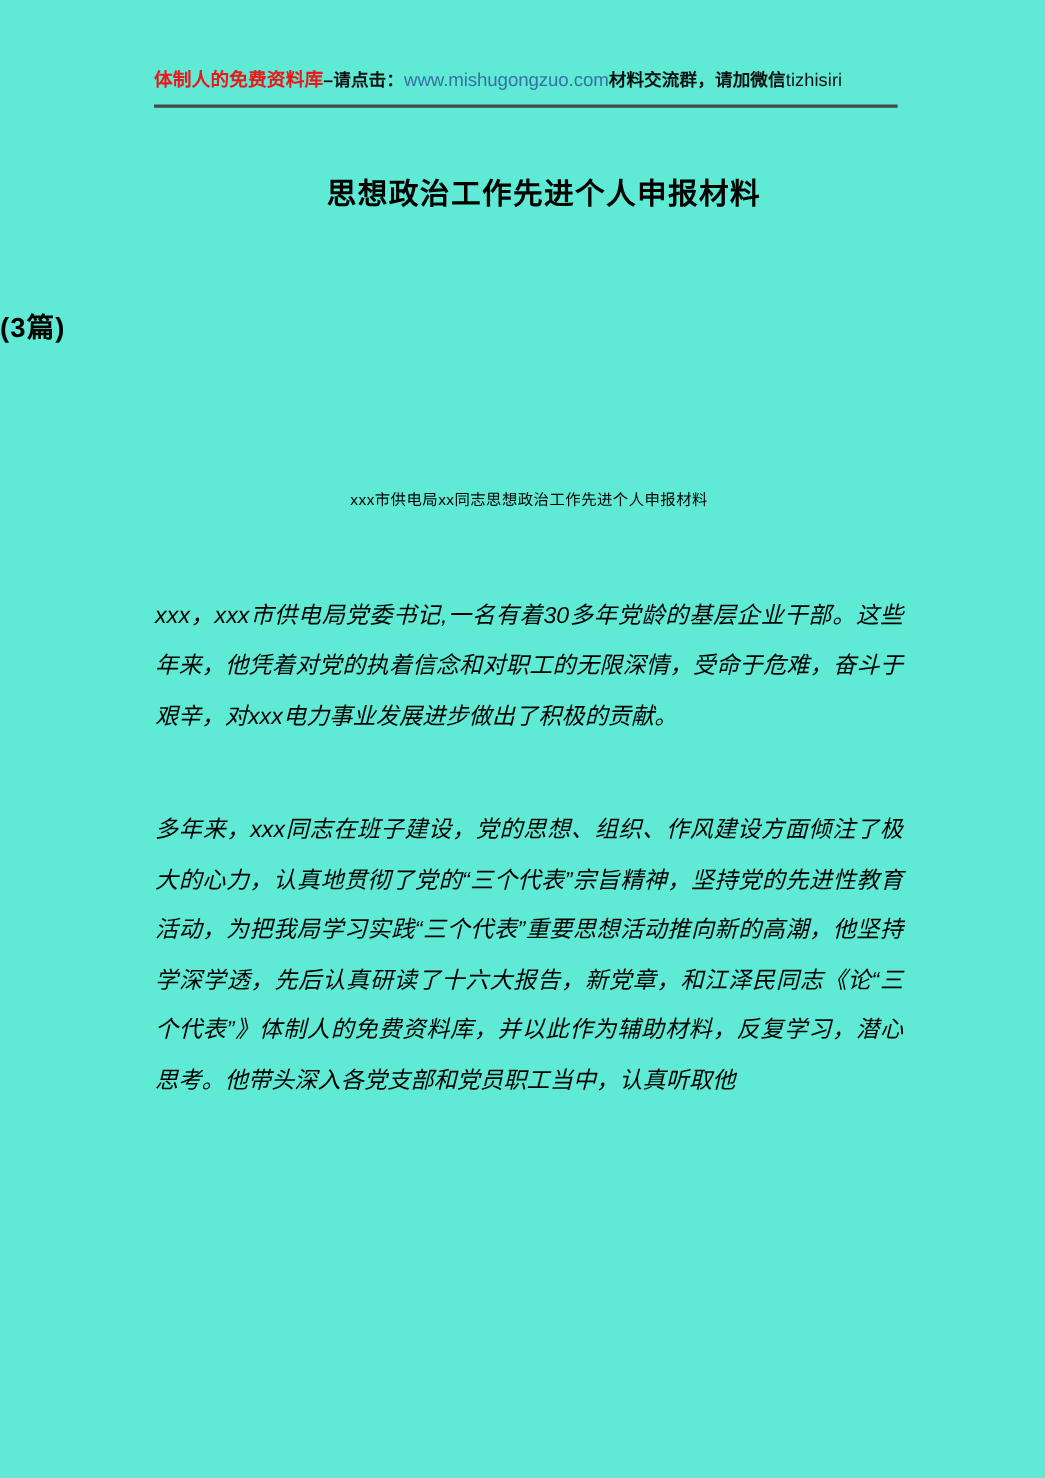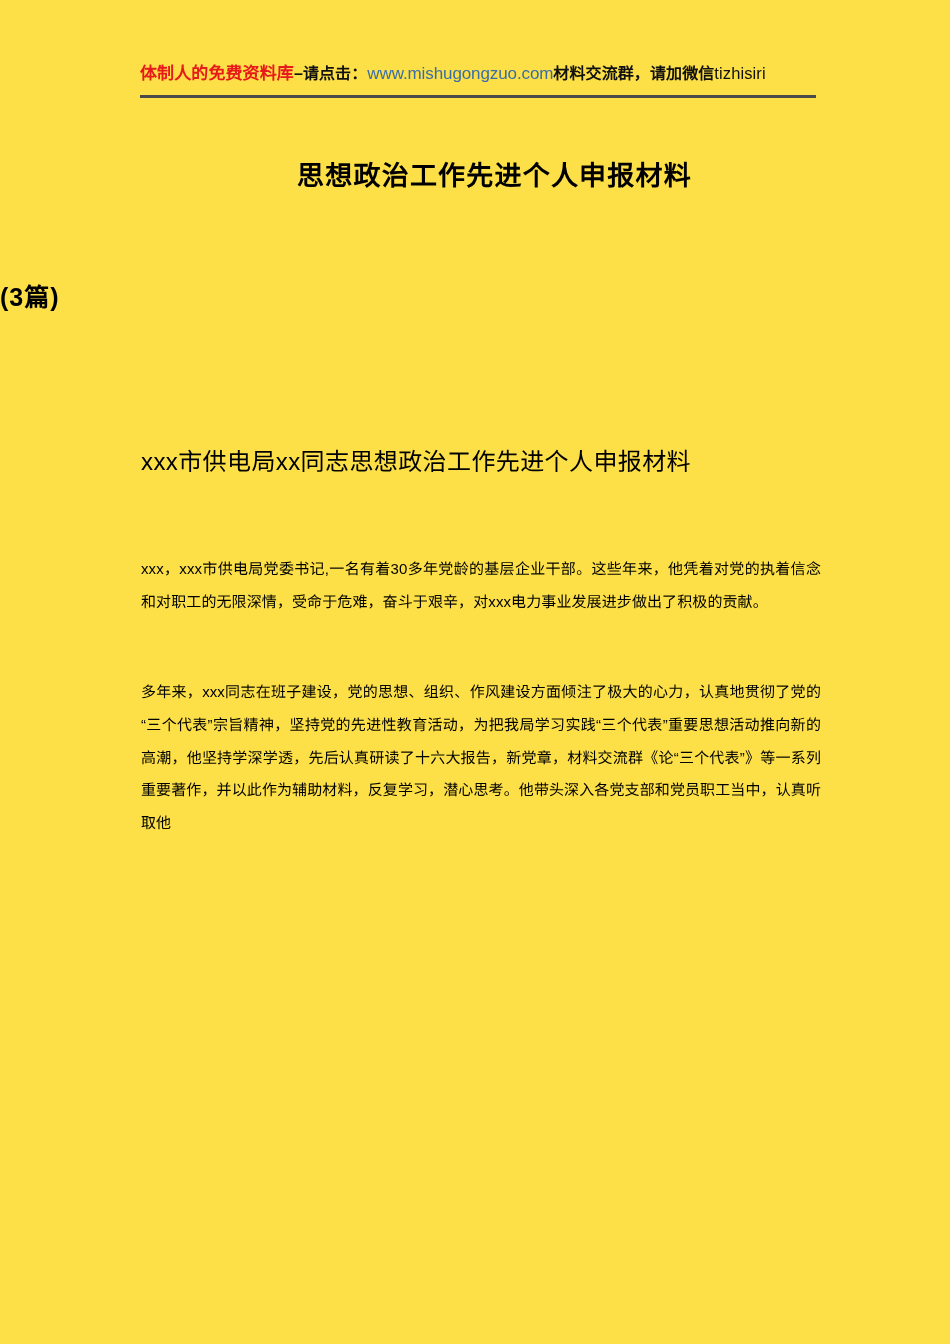--- a/index.html
+++ b/index.html
@@ -9,21 +9,21 @@
     background: #ffffff;
   }
   body {
     font-family: "Liberation Sans", "DejaVu Sans", sans-serif;
     color: #000000;
   }
   .page {
     position: relative;
     width: 950px;
     height: 1344px;
-    background: #fde047;
+    background: #5eead4;
     overflow: hidden;
     box-sizing: border-box;
   }
 
   
   .promo-header {
     position: absolute;
     left: 140px;
     top: 62px;
     width: 676px;
@@ -98,34 +98,36 @@
     top: 443px;
     width: 680px;
   }
   .section-label {
     font-size: 21px;
     line-height: 1.55;
     color: #000;
     margin: 0 0 12px 0;
   }
   .section-heading {
-    font-size: 24px;
+    font-size: 14px;
     line-height: 1.6;
     color: #000;
     margin: 0;
     letter-spacing: 0.4px;
+    text-align: center;
   }
   .para {
-    font-size: 15px;
+    font-size: 21px;
     line-height: 2.17;
     color: #000;
     margin: 0;
     text-align: justify;
     text-justify: inter-ideograph;
     letter-spacing: 0.1px;
+    font-style: italic;
   }
   .gap-lg { height: 72px; }
   .gap-md { height: 58px; }
 </style>
 </head>
 <body>
 
 <div class="page">
 
   <div class="promo-header">
@@ -136,16 +138,16 @@
 
   <div class="doc-title">思想政治工作先进个人申报材料</div>
 
   <div class="doc-subtitle">(3篇)</div>
 
   <div class="content">
     <p class="section-heading">xxx市供电局xx同志思想政治工作先进个人申报材料</p>
     <div class="gap-lg"></div>
     <p class="para">xxx，xxx市供电局党委书记,一名有着30多年党龄的基层企业干部。这些年来，他凭着对党的执着信念和对职工的无限深情，受命于危难，奋斗于艰辛，对xxx电力事业发展进步做出了积极的贡献。</p>
     <div class="gap-md"></div>
-    <p class="para">多年来，xxx同志在班子建设，党的思想、组织、作风建设方面倾注了极大的心力，认真地贯彻了党的“三个代表”宗旨精神，坚持党的先进性教育活动，为把我局学习实践“三个代表”重要思想活动推向新的高潮，他坚持学深学透，先后认真研读了十六大报告，新党章，材料交流群《论“三个代表”》等一系列重要著作，并以此作为辅助材料，反复学习，潜心思考。他带头深入各党支部和党员职工当中，认真听取他</p>
+    <p class="para">多年来，xxx同志在班子建设，党的思想、组织、作风建设方面倾注了极大的心力，认真地贯彻了党的“三个代表”宗旨精神，坚持党的先进性教育活动，为把我局学习实践“三个代表”重要思想活动推向新的高潮，他坚持学深学透，先后认真研读了十六大报告，新党章，和江泽民同志《论“三个代表”》体制人的免费资料库，并以此作为辅助材料，反复学习，潜心思考。他带头深入各党支部和党员职工当中，认真听取他</p>
   </div>
 
 </div>
 
 </body></html>

